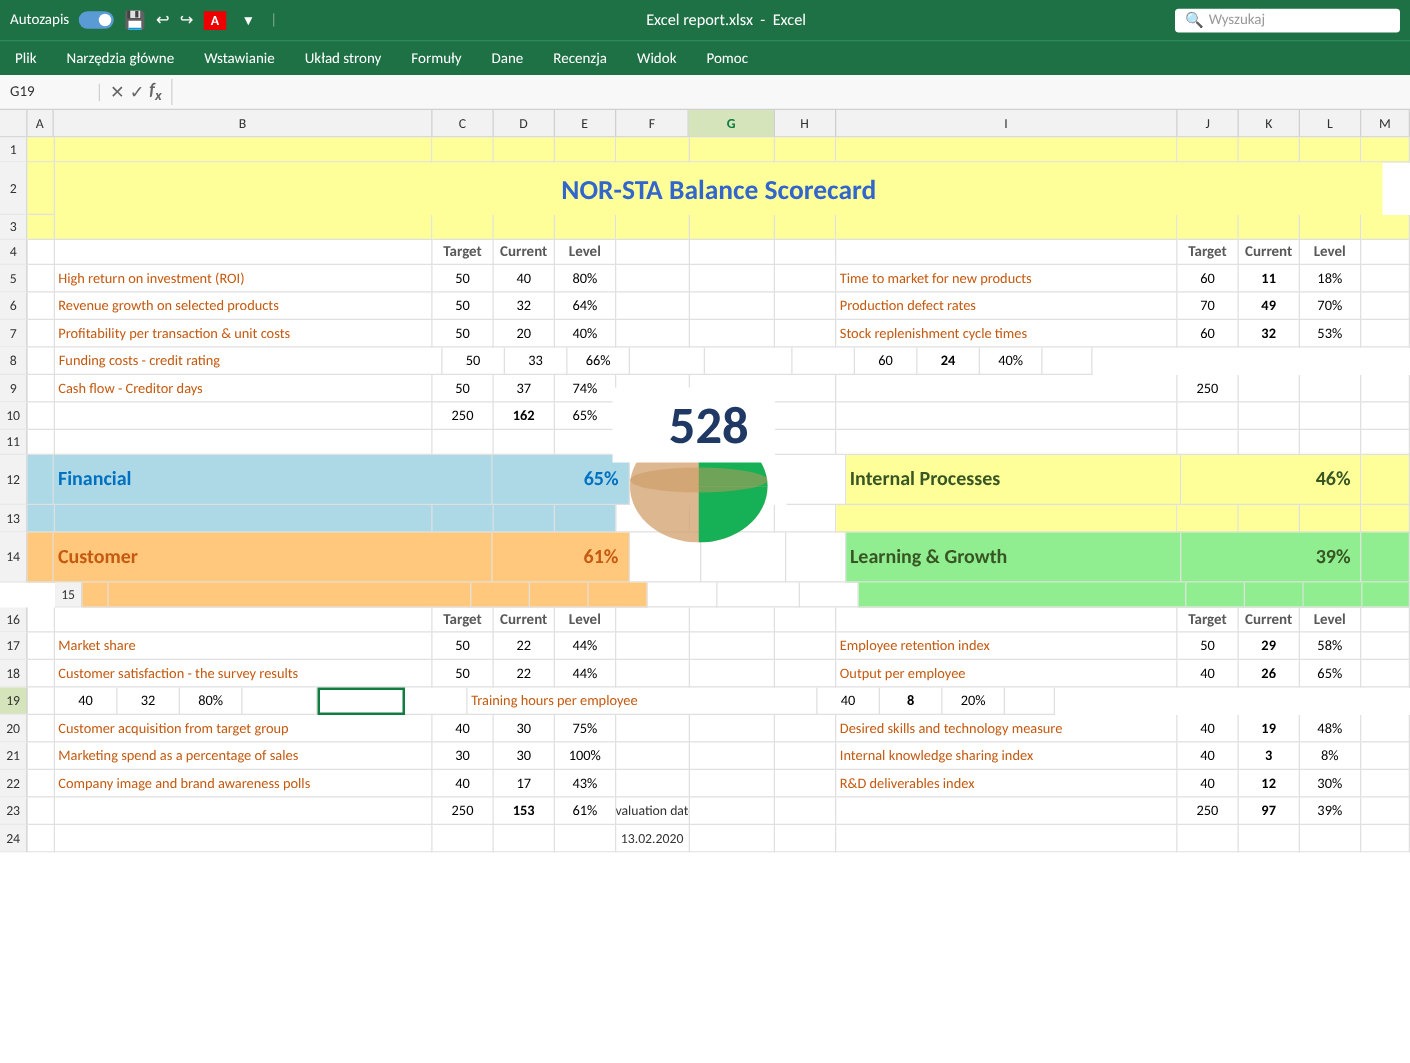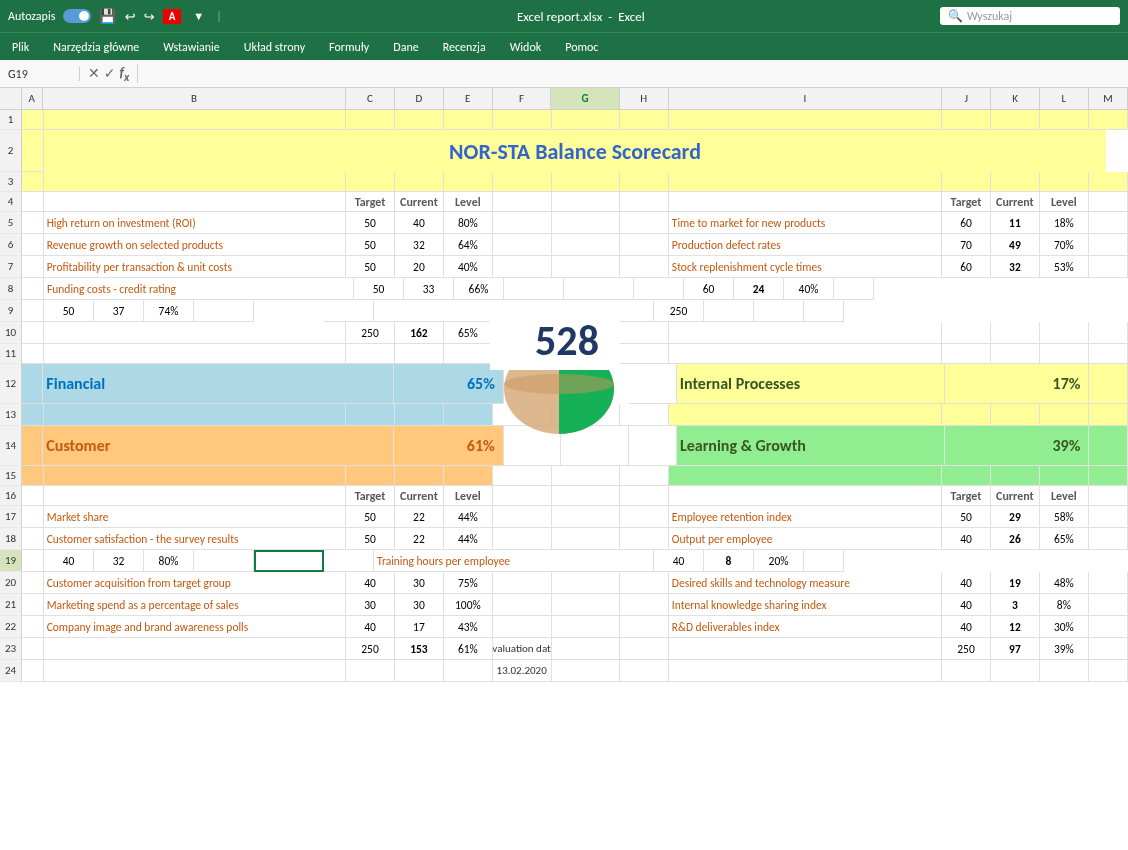--- a/index.html
+++ b/index.html
@@ -266,20 +266,21 @@
       <div class="cell cH"></div>
       <div class="cell cJ center">60</div>
       <div class="cell cK center bold">24</div>
       <div class="cell cL center">40%</div>
       <div class="cell cM"></div>
     </div>
 
     <div class="row" style="height:22px;">
       <div class="row-num">9</div>
       <div class="cell" style="width:22px;"></div>
+      <div class="cell cB orange-text">Cash flow - Creditor days</div>
       <div class="cell cC center">50</div>
       <div class="cell cD center">37</div>
       <div class="cell cE center">74%</div>
       <div class="cell cF"></div>
 
       <div class="cell cG" style="background:white;border:none;"></div>
       <div class="cell cH"></div>
       <div class="cell cI"></div>
       <div class="cell cJ center">250</div>
       <div class="cell cK center bold"></div>
@@ -337,21 +338,21 @@
 
           <path d="M65,55 L120,55 A55,45 0 0,1 65,100 Z" fill="#00b050" opacity="0.9"></path>
           <path d="M65,55 L65,10 A55,45 0 0,1 120,55 Z" fill="#00b050" opacity="0.9"></path>
 
           <ellipse cx="65" cy="50" rx="55" ry="10" fill="#c8965a" opacity="0.5"></ellipse>
         </svg>
       </div>
       <div class="cell cH" style="background:white;"></div>
 
       <div class="cell internal-header" style="width:280px;">Internal Processes</div>
-      <div class="cell internal-header section-pct internal-pct" style="width:150px;">17%</div>
+      <div class="cell internal-header section-pct internal-pct" style="width:150px;">46%</div>
       <div class="cell cM" style="background:#ffff99;"></div>
     </div>
 
     <div class="row" style="height:22px;">
       <div class="row-num">13</div>
       <div class="cell" style="width:22px;background:#add8e6;"></div>
       <div class="cell cB" style="background:#add8e6;"></div>
       <div class="cell cC" style="background:#add8e6;"></div>
       <div class="cell cD" style="background:#add8e6;"></div>
       <div class="cell cE" style="background:#add8e6;"></div>
@@ -371,21 +372,21 @@
       <div class="cell customer-header" style="width:366px;">Customer</div>
       <div class="cell customer-header section-pct customer-pct" style="width:114px;">61%</div>
       <div class="cell cF"></div>
       <div class="cell cG"></div>
       <div class="cell cH"></div>
       <div class="cell learning-header" style="width:280px;">Learning &amp; Growth</div>
       <div class="cell learning-header section-pct learning-pct" style="width:150px;">39%</div>
       <div class="cell cM" style="background:#90ee90;"></div>
     </div>
 
-    <div class="row" style="height:18px;">
+    <div class="row" style="height:18px;padding-left:44px;">
       <div class="row-num">15</div>
       <div class="cell" style="width:22px;background:#ffc87c;"></div>
       <div class="cell cB" style="background:#ffc87c;"></div>
       <div class="cell cC" style="background:#ffc87c;"></div>
       <div class="cell cD" style="background:#ffc87c;"></div>
       <div class="cell cE" style="background:#ffc87c;"></div>
       <div class="cell cF"></div>
       <div class="cell cG"></div>
       <div class="cell cH"></div>
       <div class="cell cI" style="background:#90ee90;"></div>

